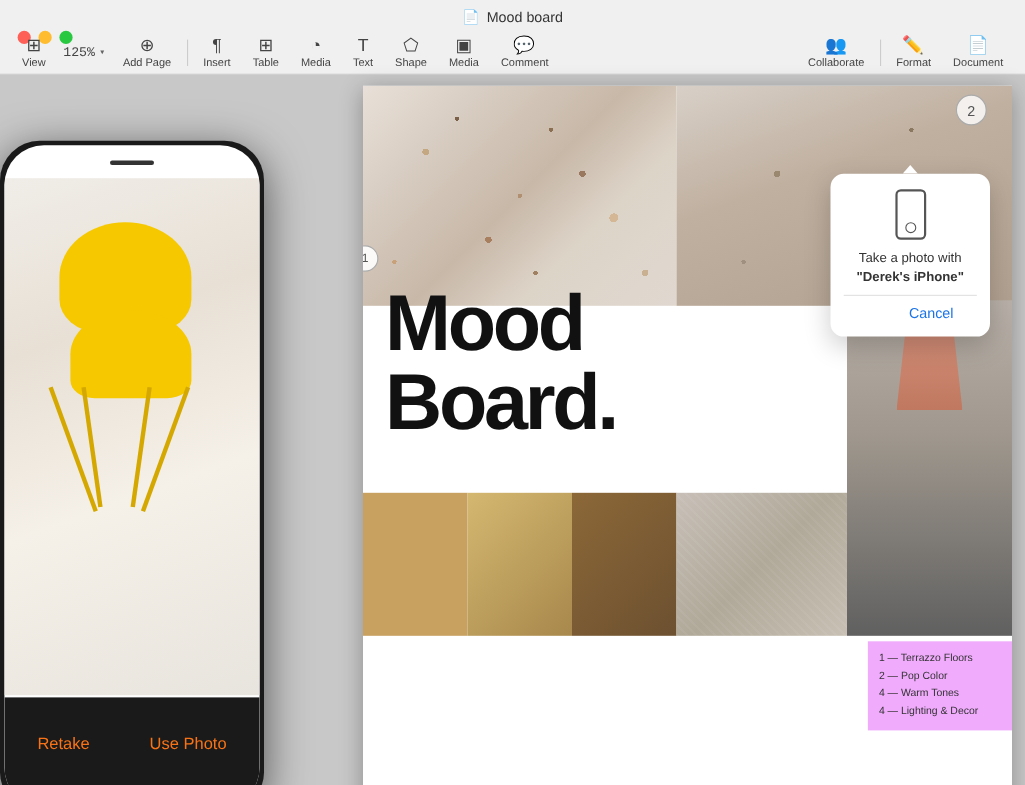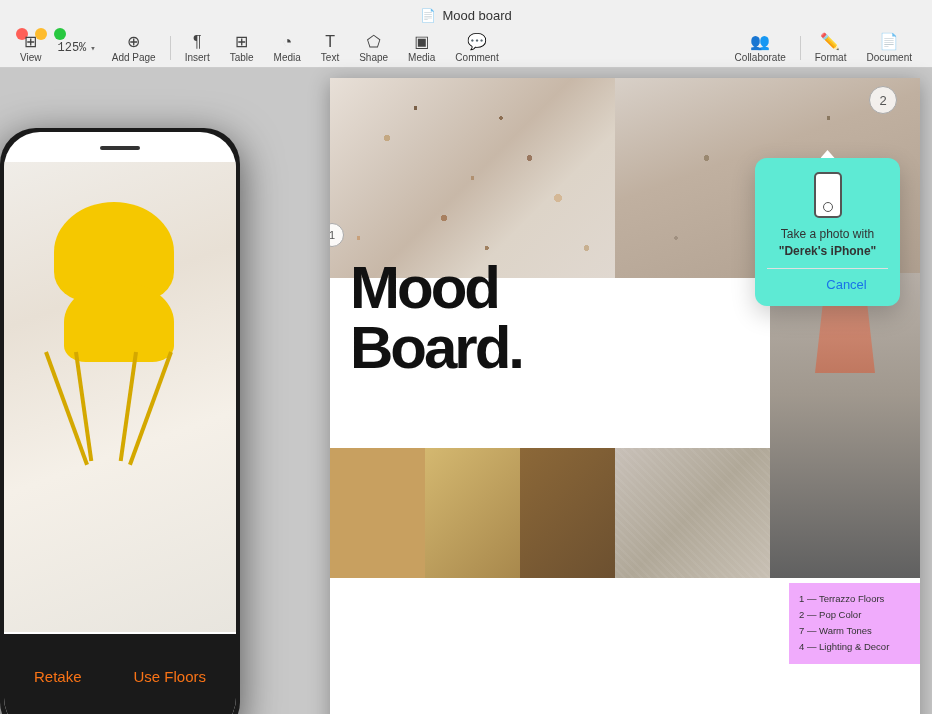--- a/index.html
+++ b/index.html
@@ -196,21 +196,21 @@
         radial-gradient(circle at 50% 70%, #c0a888 4px, transparent 4px),
         radial-gradient(circle at 20% 80%, #a09080 2px, transparent 2px),
         radial-gradient(circle at 80% 60%, #b8a090 3px, transparent 3px);
     }
 
     
     .mood-text {
       position: absolute;
       top: 180px;
       left: 20px;
-      font-size: 60px;
+      font-size: 72px;
       font-weight: 900;
       color: #111;
       line-height: 1;
       letter-spacing: -3px;
       z-index: 2;
     }
 
     
     .img-swatches {
       position: absolute;
@@ -494,21 +494,21 @@
       font-weight: 400;
       text-align: right;
     }
 
     
     .popup-tooltip {
       position: absolute;
       top: 90px;
       left: 755px;
       width: 145px;
-      background: #5eead4;
+      background: #ffffff;
       border-radius: 12px;
       box-shadow: 0 8px 24px rgba(0,0,0,0.2);
       padding: 14px 12px;
       z-index: 30;
       display: flex;
       flex-direction: column;
       align-items: center;
       gap: 8px;
     }
     .popup-tooltip::before {
@@ -691,21 +691,21 @@
       <div class="img-fuzzy"></div>
 
       <div class="img-lamp-panel">
         <div class="lamp-cord"></div>
         <div class="lamp-shape"></div>
       </div>
 
       <div class="labels-area">
         <div>1 — Terrazzo Floors</div>
         <div>2 — Pop Color</div>
-        <div>7 — Warm Tones</div>
+        <div>4 — Warm Tones</div>
         <div>4 — Lighting &amp; Decor</div>
       </div>
 
       <div class="img-mirror">
         <div class="mirror-hook"></div>
         <div class="mirror-circle"></div>
         <div class="mirror-strap-left"></div>
         <div class="mirror-strap-right"></div>
       </div>
 
@@ -726,21 +726,21 @@
           <div class="chair-back"></div>
           <div class="chair-seat"></div>
           <div class="chair-leg1"></div>
           <div class="chair-leg2"></div>
           <div class="chair-leg3"></div>
           <div class="chair-leg4"></div>
         </div>
       </div>
       <div class="iphone-bottom-bar">
         <span class="iphone-bottom-btn">Retake</span>
-        <span class="iphone-bottom-btn">Use Floors</span>
+        <span class="iphone-bottom-btn">Use Photo</span>
       </div>
     </div>
   </div>
 
   <div class="popup-tooltip">
     <div class="popup-iphone-icon"></div>
     <div class="popup-text">
       <span>Take a photo with</span><br>
       <strong>"Derek's iPhone"</strong>
     </div>

